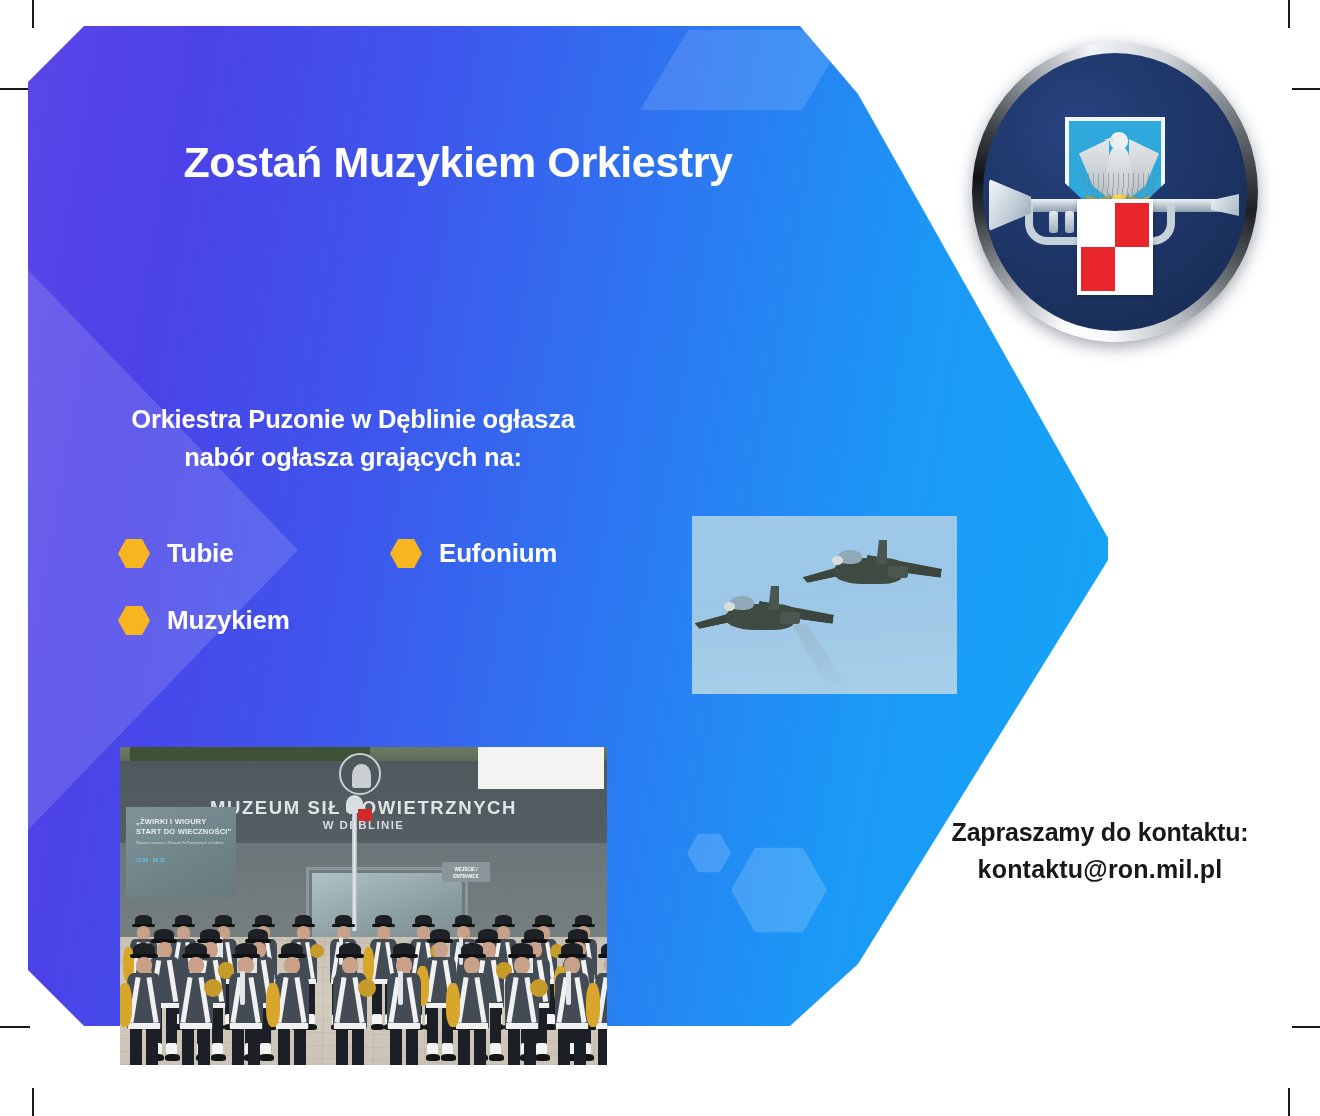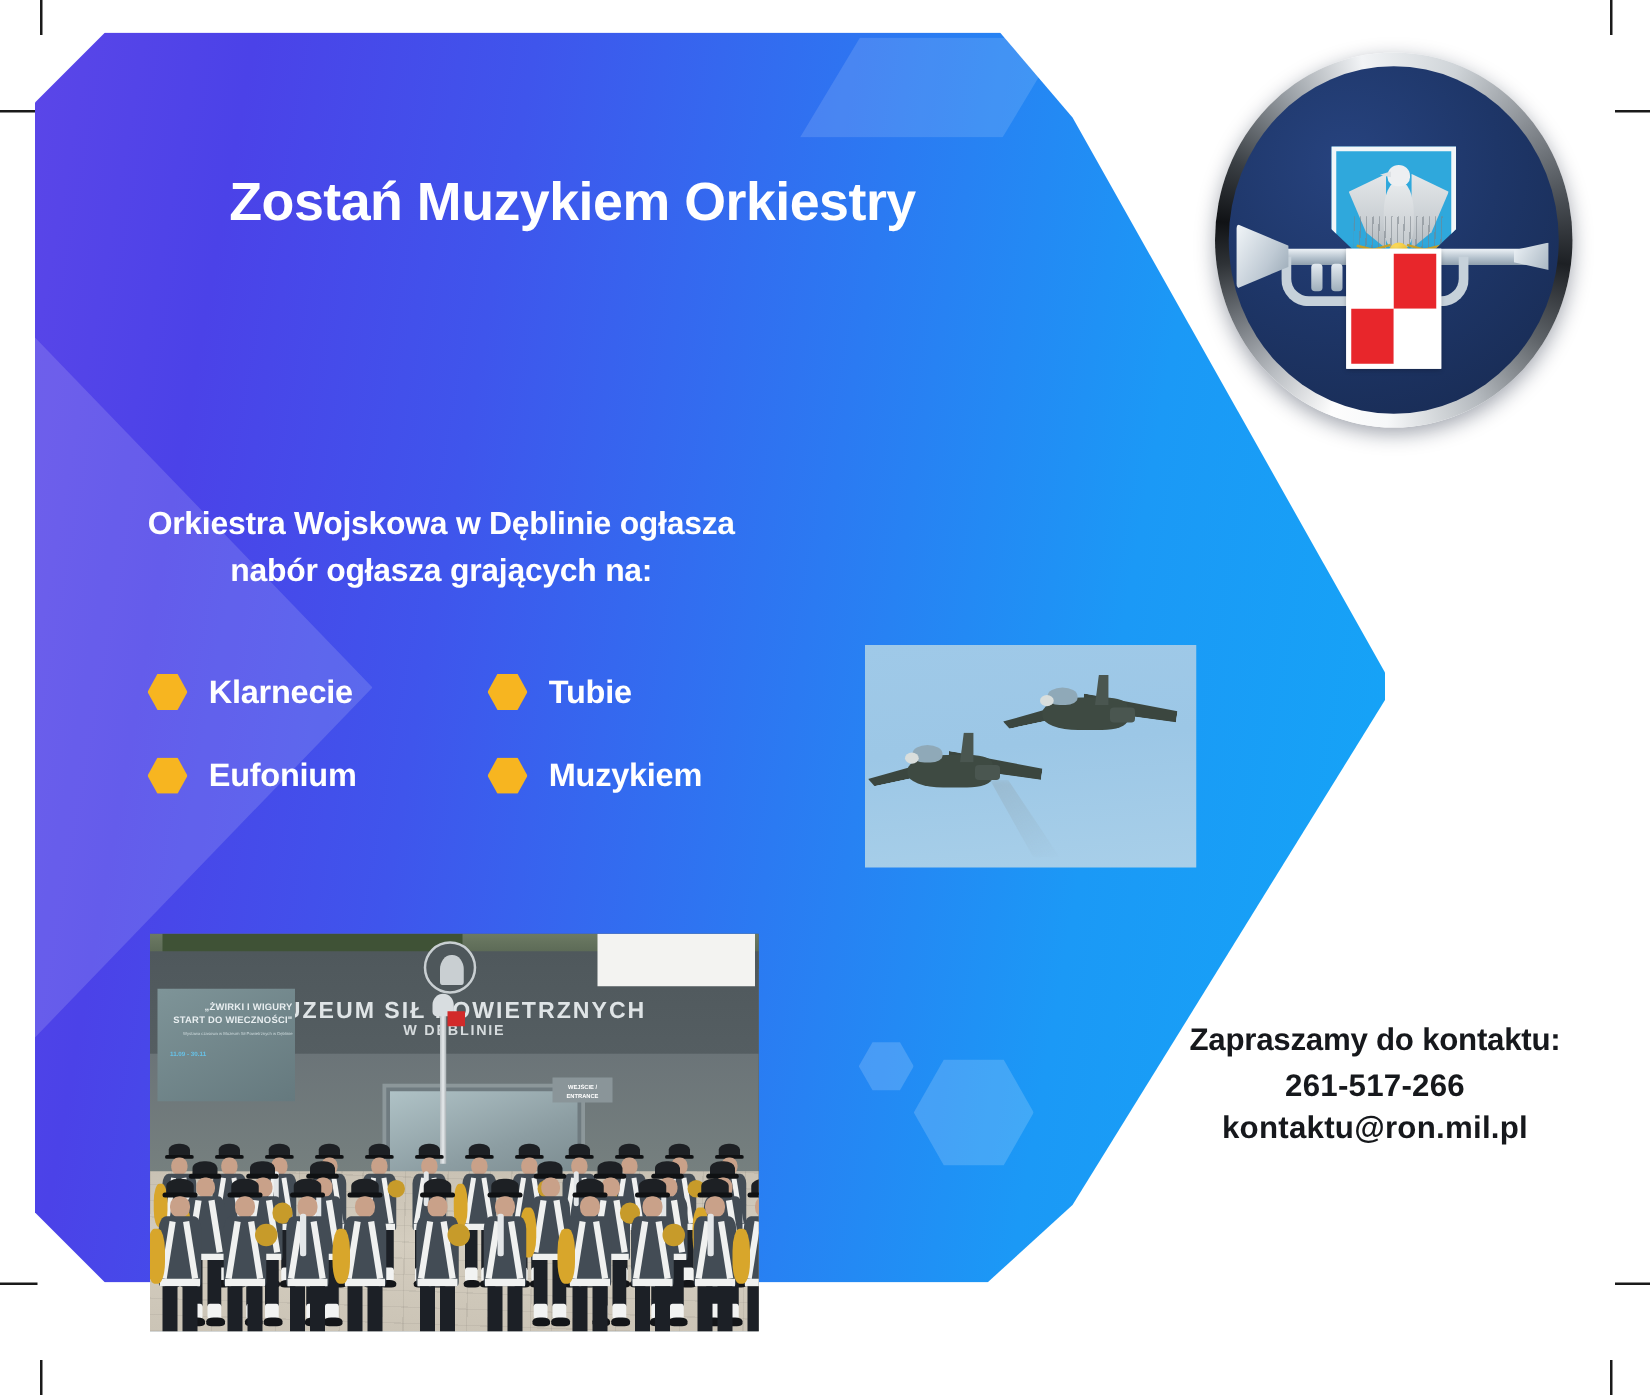--- a/index.html
+++ b/index.html
@@ -133,23 +133,22 @@
     position:absolute; left:186px; top:120px; width:162px; height:78px;
     background:#6F7B80; border:3px solid #8C979A;
   }
   .bd-doorglass {
     position:absolute; left:192px; top:126px; width:150px; height:72px;
     background:linear-gradient(160deg,#AFC2C6 0%, #8C9DA2 60%, #7A8A8E 100%);
   }
   .bd-whitebox { position:absolute; left:358px; top:0; width:126px; height:42px;
     background:#F3F3F1; }
   .bd-poster {
-    position:absolute; left:6px; top:44px; width:110px; height:90px;
+    position:absolute; left:6px; top:60px; width:110px; height:90px;
     background:linear-gradient(150deg,#7E9498 0%,#65797E 100%);
-    text-align:right;
   }
   .bd-poster-t1 { position:absolute; left:10px; top:10px; width:98px;
     color:#E8EEF0; font-size:7.5px; font-weight:700; letter-spacing:.2px; line-height:1.35; }
   .bd-poster-t2 { position:absolute; left:10px; top:34px; width:98px;
     color:#CDD9DC; font-size:3.4px; line-height:1.5; }
   .bd-poster-t3 { position:absolute; left:10px; top:50px; color:#66C2E8; font-size:5px; font-weight:700;}
   .bd-museum-logo {
     position:absolute; left:219px; top:6px; width:42px; height:42px;
     border-radius:50%; border:2px solid #C9CFD2;
     background:#4E575B;
@@ -326,29 +325,25 @@
   <div class="left-chevron"></div>
   <div class="top-para"></div>
   <div class="hexdeco hex-small"></div>
   <div class="hexdeco hex-big"></div>
 
   <div class="title">
     <span>Zostań Muzykiem Orkiestry</span>
   </div>
 
   <div class="subtitle">
-    <span>Orkiestra Wojskowa w Dęblinie ogłasza</span><br>
+    <span>Orkiestra Puzonie w Dęblinie ogłasza</span><br>
     <span>nabór ogłasza grających na:</span>
   </div>
 
   <div class="instruments">
-    <div class="inst">
-      <span class="hexbullet"></span>
-      <span class="inst-label">Klarnecie</span>
-    </div>
     <div class="inst">
       <span class="hexbullet"></span>
       <span class="inst-label">Tubie</span>
     </div>
     <div class="inst">
       <span class="hexbullet"></span>
       <span class="inst-label">Eufonium</span>
     </div>
     <div class="inst">
       <span class="hexbullet"></span>
@@ -862,17 +857,16 @@
         <div class="chk-w"></div>
         <div class="chk-r"></div>
         <div class="chk-r"></div>
         <div class="chk-w"></div>
       </div>
     </div>
   </div>
 
   <div class="contact">
     <div class="contact-head">Zapraszamy do kontaktu:</div>
-    <div class="contact-line">261-517-266</div>
     <div class="contact-line">kontaktu@ron.mil.pl</div>
   </div>
 
 </div>
 
 </body></html>

